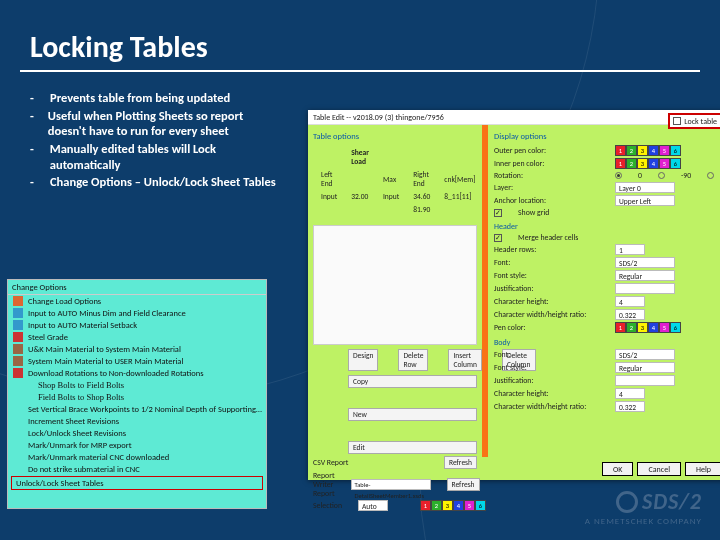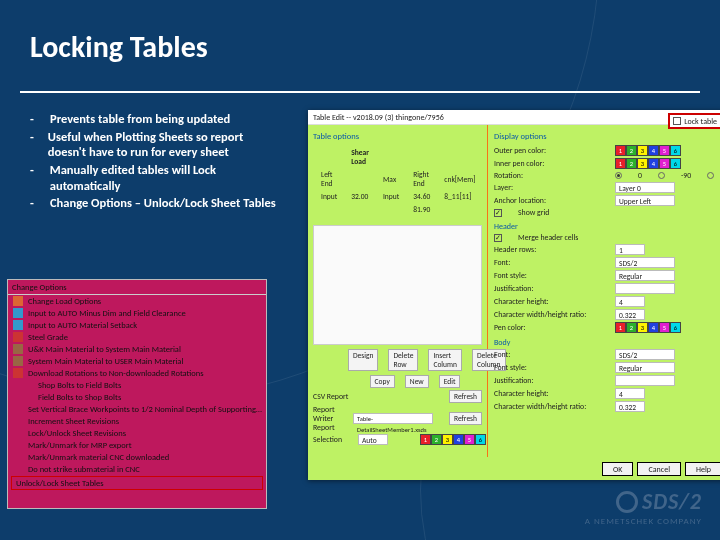--- a/index.html
+++ b/index.html
@@ -9,56 +9,56 @@
     font-family: Calibri, Arial, sans-serif;
     position: relative;
     overflow: hidden;
     color: #111;
   }
   
   .bgcirc { position:absolute; border:1px solid rgba(255,255,255,.08); border-radius:50%; }
   .c1 { width:900px; height:900px; left:-300px; top:-500px; }
   .c2 { width:500px; height:500px; right:-200px; bottom:-200px; }
 
-  .title { color:#fff; font-size:30px; font-weight:700; padding:28px 0 26px 30px; }
+  .title { color:#fff; font-size:30px; font-weight:700; padding:28px 0 5px 30px; }
   .underline { height:2px; background:#fff; margin:0 20px 18px 20px; }
 
   .bullets { color:#fff; font-size:12.5px; font-weight:700; width:250px; margin-left:30px; }
   .bullets li { list-style:none; display:flex; gap:14px; margin-bottom:2px; line-height:1.25; }
   .bullets .dash { width:6px; }
 
   
   .chg-panel {
     position:absolute; left:8px; top:280px; width:258px; height:228px;
-    background:#be185d; box-shadow:0 0 0 1px #bbb; font-size:8.5px;
+    background:#5eead4; box-shadow:0 0 0 1px #bbb; font-size:8.5px;
   }
   .chg-panel .hdr { padding:2px 4px; border-bottom:1px solid #ccc; color:#111; }
   .chg-panel .row { padding:1px 4px 1px 20px; position:relative; color:#111; white-space:nowrap; overflow:hidden; text-overflow:ellipsis; }
-  .chg-panel .row.sub { padding-left:30px; }
+  .chg-panel .row.sub { padding-left:30px;font-family:Liberation Serif, serif; }
   .chg-panel .icon { position:absolute; left:5px; top:1px; width:10px; height:10px; }
   .chg-panel .last { border:1.5px solid #c00; margin:1px 3px 0 3px; padding:1px 4px; }
 
   
   .dlg {
     position:absolute; left:308px; top:110px; width:420px; height:370px;
     background:#bef264; box-shadow:0 1px 5px rgba(0,0,0,.5);
     font-size:8px; color:#222;
   }
   .titlebar { background:#fff; border-bottom:1px solid #ddd; padding:2px 5px; font-size:8px; }
   .dlg-body { display:flex; height:332px; }
-  .leftpane { width:180px; padding:6px 5px; border-right:1px solid #f97316; position:relative; }
+  .leftpane { width:180px; padding:6px 5px; border-right:6px solid #f97316; position:relative; }
   .rightpane { flex:1; padding:6px 6px; position:relative; }
   .sec-title { color:#0a59a8; font-size:8.5px; margin-bottom:4px; }
 
   .mini-table { font-size:7.5px; }
   .mini-table th, .mini-table td { padding:1px 6px; text-align:left; }
 
   .editor { margin-top:8px; border:1px solid #ccc; height:120px; background:#fafafa; }
 
-  .btnrow { display:flex; gap:10px; margin-top:4px;padding-left:35px; }
+  .btnrow { display:flex; gap:20px; margin-top:4px;padding-left:35px; }
   .btn { border:1px solid #aaa; background:#f4f4f4; padding:1px 4px; font-size:7.5px; }
 
   .lbl-row { display:flex; align-items:center; gap:16px; margin:2px 0; font-size:7.8px; }
   .lbl-row label { width:105px; }
   .lbl-row .val { border:1px solid #bbb; background:#fff; padding:0 3px; min-width:60px; height:11px; line-height:11px; font-size:7.5px; }
   .lbl-row .val.narrow { min-width:30px; }
   .radio { width:7px; height:7px; border:1px solid #666; border-radius:50%; display:inline-block; }
   .radio.sel::after{content:"";display:block;width:3px;height:3px;background:#333;border-radius:50%;margin:1px;}
   .cb { width:8px; height:8px; border:1px solid #555; display:inline-flex; align-items:center; justify-content:center; font-size:7px; }
 
@@ -168,21 +168,21 @@
             </tr>
       </tbody>
         </table>
       <div class="editor"></div>
       <div class="btnrow">
         <span class="btn">Design</span>
         <span class="btn">Delete Row</span>
         <span class="btn">Insert Column</span>
         <span class="btn">Delete Column</span>
       </div>
-      <div class="btnrow" style="justify-content:center;">
+      <div class="btnrow" style="justify-content:center;flex-direction:column;">
         <span class="btn">Copy</span>
         <span class="btn">New</span>
         <span class="btn">Edit</span>
       </div>
       <div class="lbl-row">
           <label>CSV Report</label>
           <span style="flex:1"></span>
           <span class="btn">Refresh</span>
         </div>
       <div class="lbl-row">

